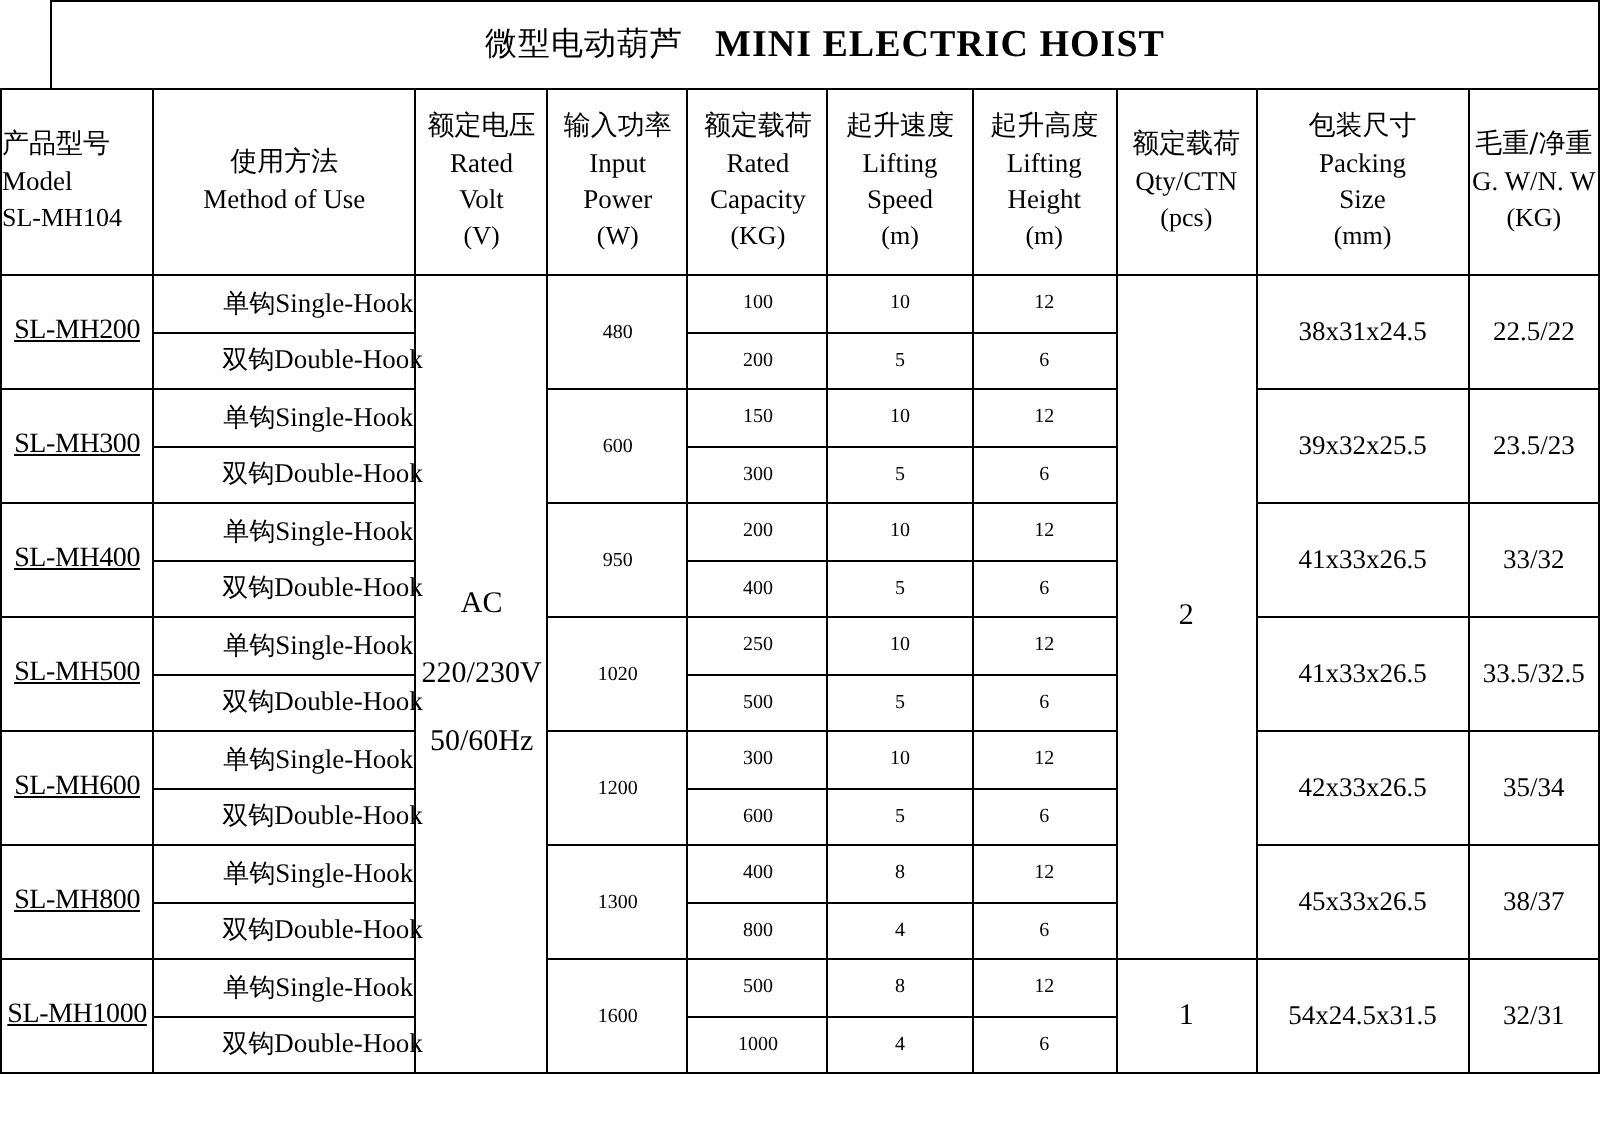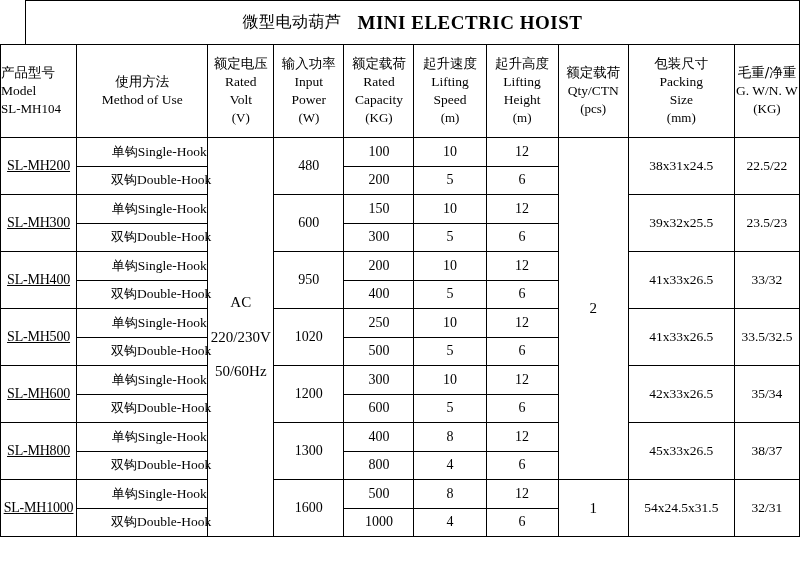--- a/index.html
+++ b/index.html
@@ -99,21 +99,21 @@
     font-family: "DejaVu Sans", sans-serif;
     font-size: 13px;
     margin-left: 34px;
   }
   .hook-cell .en {
     font-family: Liberation Serif, serif;
     font-size: 13.5px;
   }
   .num-cell {
     font-family: "Liberation Serif", serif;
-    font-size: 14px;
+    font-size: 10px;
   }
   .volt-cell {
     font-family: "Liberation Serif", serif;
     font-size: 15px;
     line-height: 2.3;
   }
   .volt-cell span { display: block; }
   .row-h { height: 28.5px; }
   .pack-cell, .weight-cell {
     font-family: "Liberation Serif", serif;

